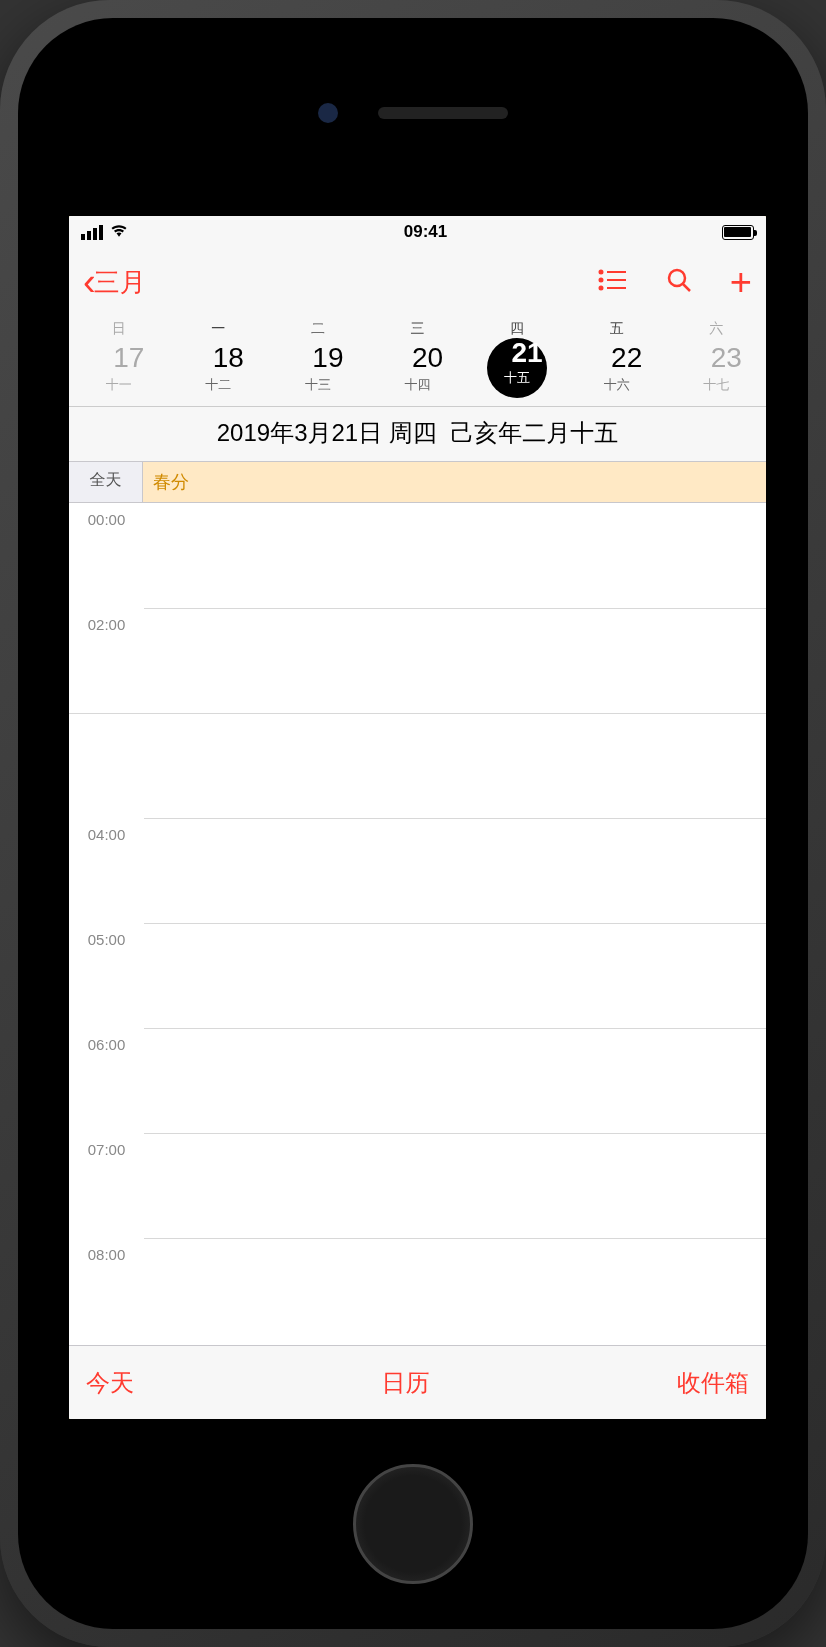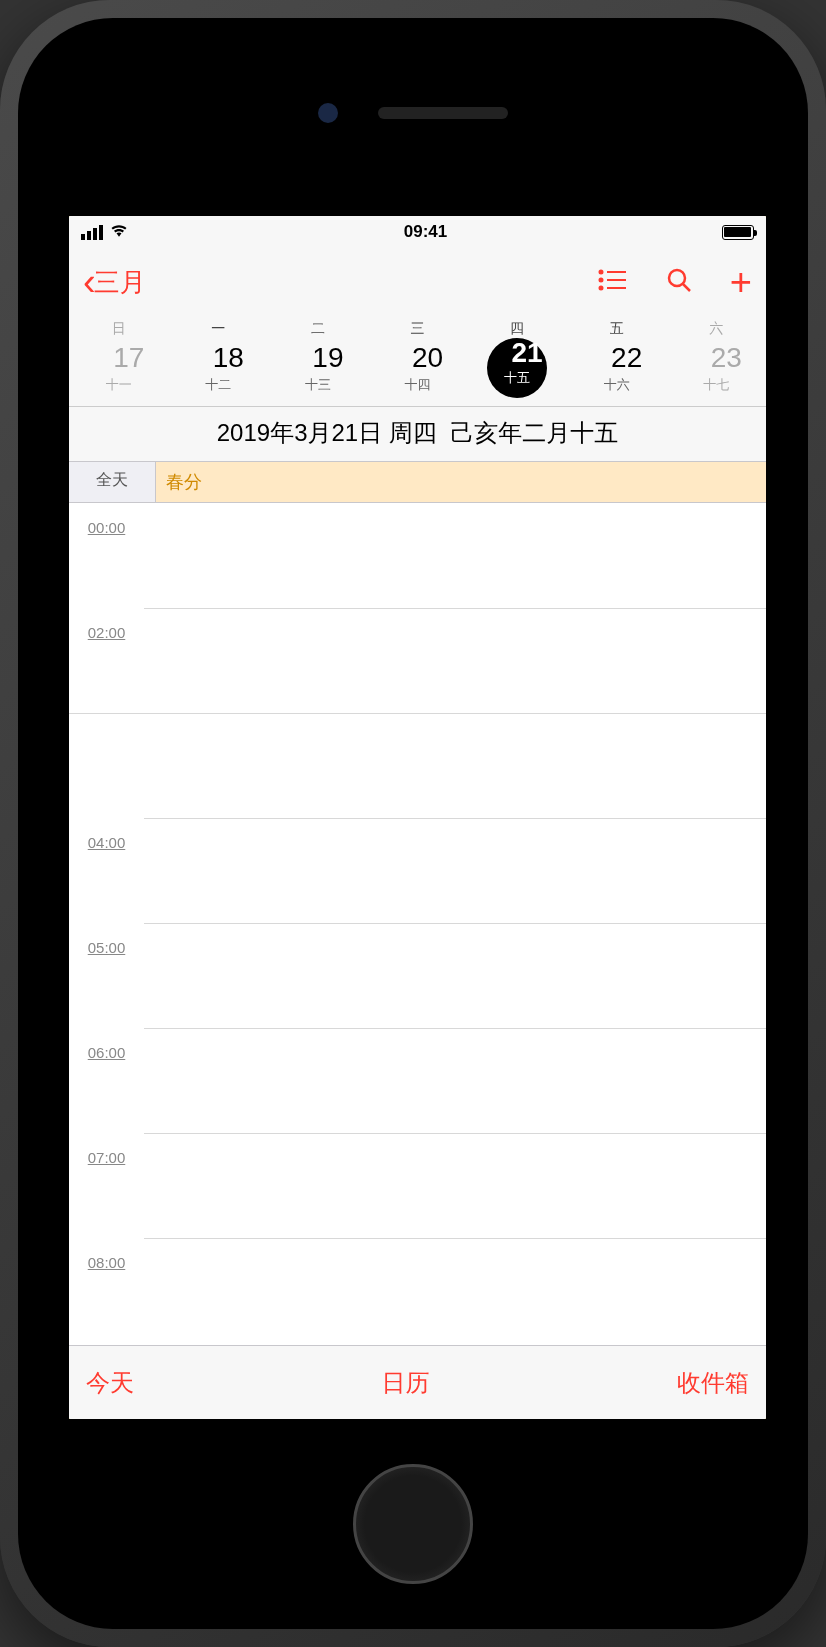--- a/index.html
+++ b/index.html
@@ -132,21 +132,21 @@
       padding: 10px 0 12px;
       background: #f7f7f7;
     }
     .allday-row {
       display: flex;
       border-top: 1px solid #c8c7cc;
       border-bottom: 1px solid #c8c7cc;
       background: #efeff4;
     }
     .allday-label {
-      width: 87px;
+      width: 74px;
       text-align: center;
       font-size: 16px;
       color: #555;
       padding: 8px 4px;
       border-right: 1px solid #c8c7cc;
     }
     .allday-event {
       flex: 1;
       background: #ffe9c5;
       color: #d08a00;
@@ -161,22 +161,21 @@
     .hour-row {
       display: flex;
       height: 105px;
       position: relative;
     }
     .hour-label {
       width: 75px;
       text-align: center;
       font-size: 15px;
       color: #888;
-      padding-top: 16px;
-      text-decoration: underline;
+      padding-top: 8px;
     }
     .hour-slot {
       flex: 1;
       border-top: 1px solid #d8d8d8;
     }
     .hour-row:first-child .hour-slot { border-top: none; }
     .toolbar {
       height: 74px;
       background: #f7f7f7;
       border-top: 1px solid #c8c7cc;

